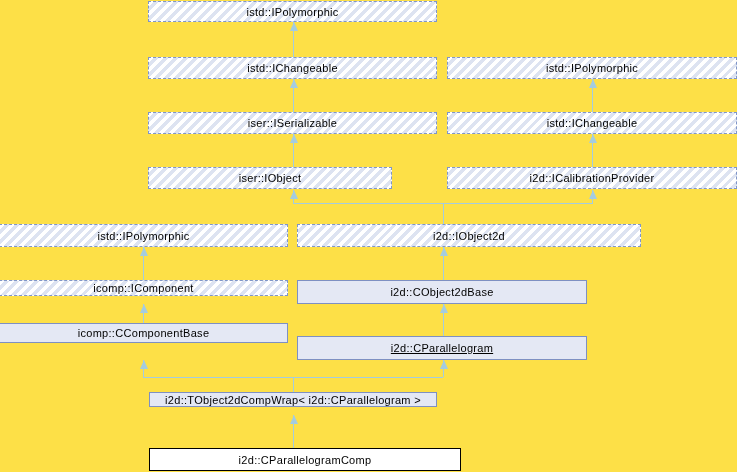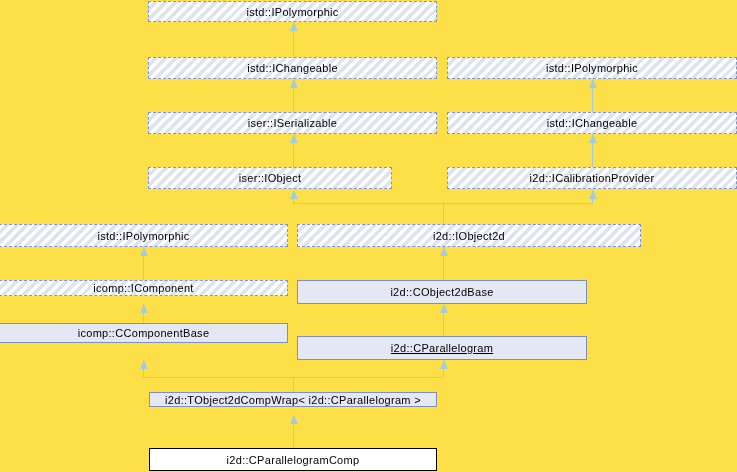--- a/index.html
+++ b/index.html
@@ -138,16 +138,16 @@
     </div>
     <div class="node class" style="left: -1px; top: 323px; width: 289px; height: 20px;">
       <span>icomp::CComponentBase</span>
     </div>
     <div class="node class" style="left: 297px; top: 336px; width: 290px; height: 24px; text-decoration: underline;">
       <span>i2d::CParallelogram</span>
     </div>
     <div class="node class" style="left: 149px; top: 392px; width: 288px; height: 15px;">
       <span>i2d::TObject2dCompWrap&lt; i2d::CParallelogram &gt;</span>
     </div>
-    <div class="node target" style="left: 149px; top: 448px; width: 288px; height: 23px;">
+    <div class="node target" style="left: 149px; top: 448px; width: 312px; height: 23px;">
       <span>i2d::CParallelogramComp</span>
     </div>
   </div>
 
 </body></html>

